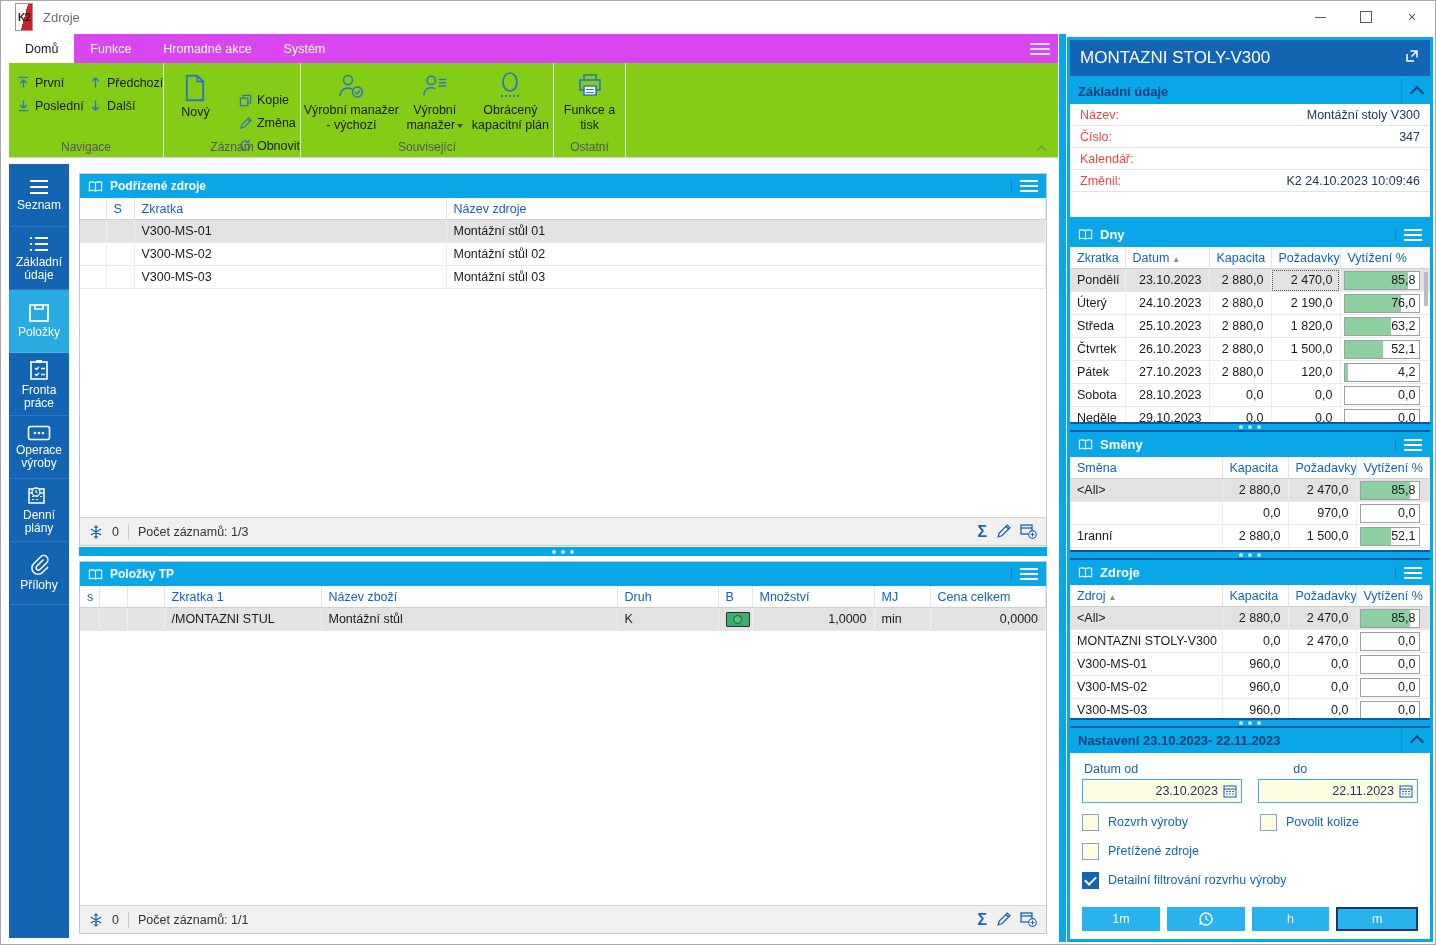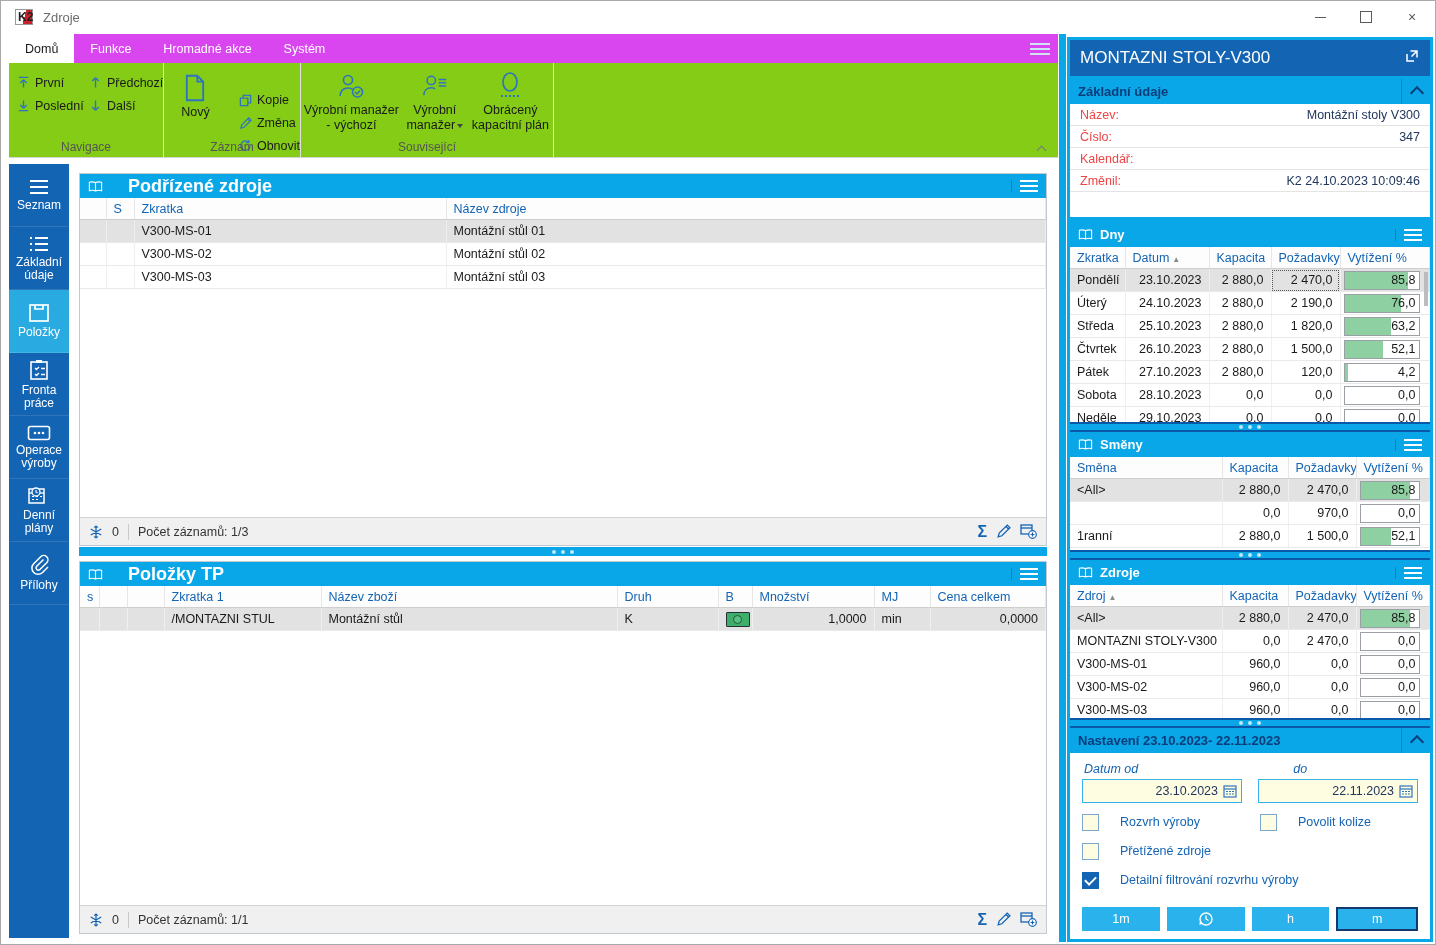--- a/index.html
+++ b/index.html
@@ -4,23 +4,23 @@
 <style>
   html,body{margin:0;padding:0;}
   body{width:1436px;height:945px;overflow:hidden;background:#e8e8e8;
        font-family:"Liberation Sans",sans-serif;font-size:12.5px;color:#222;
        -webkit-font-smoothing:antialiased;}
   .window{position:absolute;left:0;top:0;width:1434px;height:943px;background:#fff;
           border:1px solid #a9a9a9;}
   
   .titlebar{position:absolute;left:0;top:0;width:1434px;height:32px;background:#fff;
             display:flex;align-items:center;}
-  .k2logo{width:18px;height:16px;margin-left:14px;border:1px solid #9a9a9a;
+  .k2logo{width:18px;height:28px;margin-left:14px;border:1px solid #9a9a9a;
           background:linear-gradient(105deg,#ffffff 52%,#c8232c 52%);
-          font-size:12px;font-weight:bold;color:#222;display:flex;align-items:center;padding-left:2px;box-sizing:border-box;}
+          font-size:10px;font-weight:bold;color:#222;display:flex;align-items:center;padding-left:2px;box-sizing:border-box;}
   .wintitle{margin-left:10px;color:#6b6b6b;font-size:13px;}
   .winbtns{margin-left:auto;display:flex;align-items:center;height:100%;}
   .winbtn{width:46px;height:100%;display:flex;align-items:center;justify-content:center;color:#5a5a5a;font-size:14px;}
   .winbtn .minbar{width:11px;height:0;border-top:1.4px solid #5a5a5a;}
   .winbtn .maxbox{width:10px;height:10px;border:1.2px solid #5a5a5a;}
   
   .tabbar{position:absolute;left:8px;top:33px;width:1049px;height:29px;background:#d946ef;
           display:flex;align-items:stretch;}
   .rtab{display:flex;align-items:center;padding:0 16px;color:#fff;font-size:12.5px;}
   .rtab.active{background:#fff;color:#1a1a1a;}
@@ -47,22 +47,22 @@
   
   .sidebar{position:absolute;left:8px;top:163px;width:60px;height:774px;background:#1464b4;
            display:flex;flex-direction:column;}
   .sb-item{height:62px;display:flex;flex-direction:column;align-items:center;justify-content:center;
            gap:3px;color:#fff;text-align:center;line-height:13px;font-size:12px;border-bottom:1px solid rgba(255,255,255,.12);}
   .sb-item.active{background:#29abe2;}
   
   .panel{position:absolute;background:#fff;border:1px solid #c3cad2;box-sizing:border-box;}
   .p1{left:78px;top:172px;width:968px;height:373px;}
   .p2{left:78px;top:560px;width:968px;height:373px;}
-  .phead{height:24px;background:#0aa7e8;color:#fff;font-weight:bold;font-size:18px;
-         display:flex;align-items:center;gap:25px;padding:0 8px;}
+  .phead{height:24px;background:#0aa7e8;color:#fff;font-weight:bold;font-size:12px;
+         display:flex;align-items:center;gap:7px;padding:0 8px;}
   .phead-burger{margin-left:auto;display:flex;flex-direction:column;gap:3px;padding-left:8px;border-left:1px solid rgba(0,70,130,.35);}
   .phead-burger i{display:block;width:18px;height:2px;background:#fff;}
   table.tbl{border-collapse:collapse;width:100%;table-layout:fixed;font-size:12.5px;}
   .tbl th{color:#1464b4;font-weight:normal;text-align:left;background:#fdfdfd;
           border-bottom:1px solid #cfcfcf;border-right:1px solid #e6e6e6;padding:2px 7px;height:17px;white-space:nowrap;overflow:hidden;}
   .tbl td{border-bottom:1px solid #e9e9e9;border-right:1px solid #efefef;padding:2px 7px;height:18px;
           white-space:nowrap;overflow:hidden;color:#1a1a1a;}
   .tbl tr.sel td{background:#e2e2e2;}
   .num{text-align:right;}
   .ctr{text-align:center;}
@@ -96,30 +96,30 @@
   .fieldrow .fval{margin-left:auto;color:#21375d;}
   .pbar{position:relative;height:17px;border:1px solid #9aa0a6;background:#fff;margin-right:10px;}
   .pbar .fill{position:absolute;left:0;top:0;bottom:0;background:#8fd0a3;}
   .pbar .val{position:absolute;right:3px;top:0;line-height:17px;color:#1a1a1a;}
   td.barcell{padding:1px 0 1px 3px;border-right:none;}
   .focus{outline:1px dotted #555;outline-offset:-2px;}
   .sortarrow{font-size:8px;color:#8a8a8a;margin-left:3px;}
   .vscroll{position:absolute;right:2px;top:50px;width:4px;height:34px;background:#b9bdc2;}
   
   .form{padding:7px 12px 8px 12px;display:flex;flex-direction:column;height:calc(100% - 25px);box-sizing:border-box;}
-  .lblrow{display:flex;color:#1464b4;margin:2px 0 3px 2px;font-style:italic;}
+  .lblrow{display:flex;color:#1464b4;margin:2px 0 3px 2px;}
   .lblrow .l2{margin-left:155px;}
   .inputrow{display:flex;gap:16px;}
   .dinput{flex:1;height:24px;background:#fffde1;border:1px solid #35b4ec;display:flex;align-items:center;
           box-sizing:border-box;padding:0 4px 0 6px;}
   .dinput .dval{margin-left:auto;color:#21375d;}
   .dinput svg{margin-left:5px;}
   .checkrow{display:flex;align-items:center;gap:9px;height:20px;margin-top:9px;color:#1464b4;}
   .checkrow.two{display:grid;grid-template-columns:169px auto;}
-  .ckpair{display:flex;align-items:center;gap:21px;}
+  .ckpair{display:flex;align-items:center;gap:9px;}
   .ckbox{width:17px;height:17px;box-sizing:border-box;background:#fffde1;border:1px solid #7da7cc;flex:0 0 17px;}
   .ckbox.checked{background:#1464b4;border-color:#1464b4;display:flex;align-items:center;justify-content:center;}
   .ckmark{width:9px;height:5px;border-left:2px solid #fff;border-bottom:2px solid #fff;transform:rotate(-45deg);margin-bottom:2px;}
   .btnrow{margin-top:auto;display:flex;gap:7px;}
   .cybtn{flex:1;height:24px;background:#29b2ec;color:#fff;display:flex;align-items:center;justify-content:center;
          font-size:12.5px;}
   .cybtn.sel{border:2px solid #123a6e;box-sizing:border-box;}
   .money{width:22px;height:13px;background:#3fae6a;border:1.5px solid #27313b;border-radius:1px;
          display:inline-flex;align-items:center;justify-content:center;}
   .money i{width:7px;height:7px;border:1px solid #1d5c38;border-radius:50%;background:#57c080;}
@@ -243,20 +243,34 @@
           <svg width="26" height="28" viewBox="0 0 26 28">
               <ellipse cx="13" cy="10" rx="7" ry="9" fill="none" stroke="#2e74c0" stroke-width="1.7"></ellipse>
               <path d="M4 24h2M8 24h2M12 24h2M16 24h2M20 24h2" stroke="#2e74c0" stroke-width="2"></path>
             </svg>
         </span>
         <span>Obrácený kapacitní plán</span>
       </div>
       <div class="glabel">Související</div>
     </div>
 
+    <div class="rgroup g-oth">
+      <div class="bigbtn" style="width:62px;">
+        <span class="bicon">
+          <svg width="28" height="28" viewBox="0 0 28 28">
+              <path d="M8 8V3h12v5" fill="none" stroke="#2e74c0" stroke-width="1.6"></path>
+              <rect x="4" y="8" width="20" height="10" fill="none" stroke="#2e74c0" stroke-width="1.6"></rect>
+              <path d="M8 14h12v9H8z" fill="#fff" stroke="#2e74c0" stroke-width="1.6"></path>
+              <path d="M10 17.5h8M10 20.5h8" stroke="#2e74c0" stroke-width="1.2"></path>
+            </svg>
+        </span>
+        <span>Funkce a tisk</span>
+      </div>
+      <div class="glabel">Ostatní</div>
+    </div>
 
     <div class="rgroup rib-rest">
       <div class="chev-collapse"></div>
     </div>
   </div>
 
   <div class="sidebar">
     <div class="sb-item">
       <svg width="22" height="18" viewBox="0 0 22 18">
           <path d="M2 3h18M2 9h18M2 15h18" stroke="#fff" stroke-width="2"></path>

